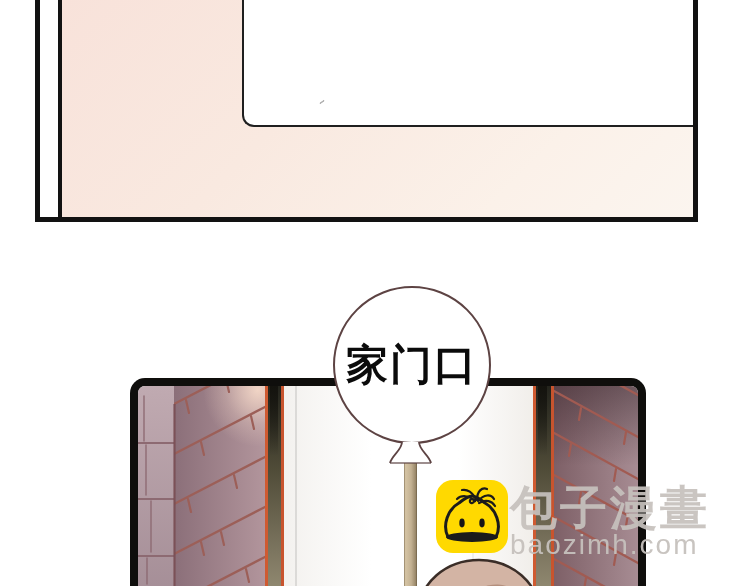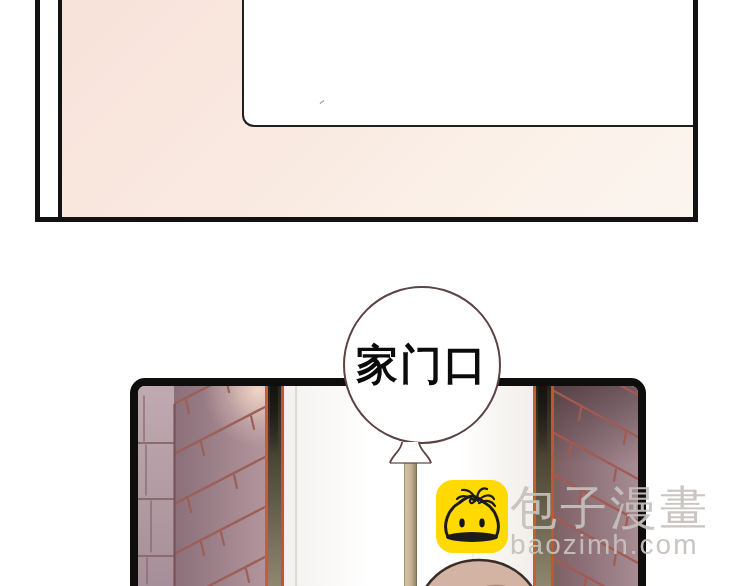--- a/index.html
+++ b/index.html
@@ -27,37 +27,37 @@
   .top-panel-frame{
     left:35px;top:-12px;width:663px;height:234px;z-index:3;
     border:5px solid var(--panel-border,#121212);box-sizing:border-box;background:transparent;
   }
 
   
   .scene-svg{left:126px;top:374px;z-index:4;}
 
   
   .sign-balloon{
-    left:343px;top:286px;width:158px;height:158px;border-radius:50%;
+    left:333px;top:286px;width:158px;height:158px;border-radius:50%;
     background:#ffffff;border:2.5px solid var(--balloon-outline,#5d4343);
     box-sizing:border-box;display:flex;align-items:center;justify-content:center;
     z-index:6;
   }
   .sign-balloon .balloon-text{
     font-size:42px;font-weight:bold;color:#0b0b0b;letter-spacing:2px;
     font-family:"Liberation Sans",sans-serif;white-space:nowrap;
   }
   .balloon-knot-svg{left:389px;top:441px;z-index:7;}
 
   
   .watermark{z-index:9;}
   .wm-logo-svg{left:435px;top:479px;z-index:9;}
   .wm-brand{
     left:510px;top:484px;font-size:47px;letter-spacing:3px;line-height:1;
-    color:var(--watermark-gray,#c6c1bd);opacity:.93;font-weight:400;z-index:9;white-space:nowrap;
+    color:var(--watermark-gray,#c6c1bd);opacity:.93;font-weight:700;z-index:9;white-space:nowrap;
   }
   .wm-site{
     left:510px;top:531px;font-size:28px;letter-spacing:2px;line-height:1;
     color:var(--watermark-gray,#c6c1bd);opacity:.95;z-index:9;white-space:nowrap;
   }
   .logo-bg{fill:var(--logo-yellow,#FFD900);}
 </style>
 </head>
 <body>
 

